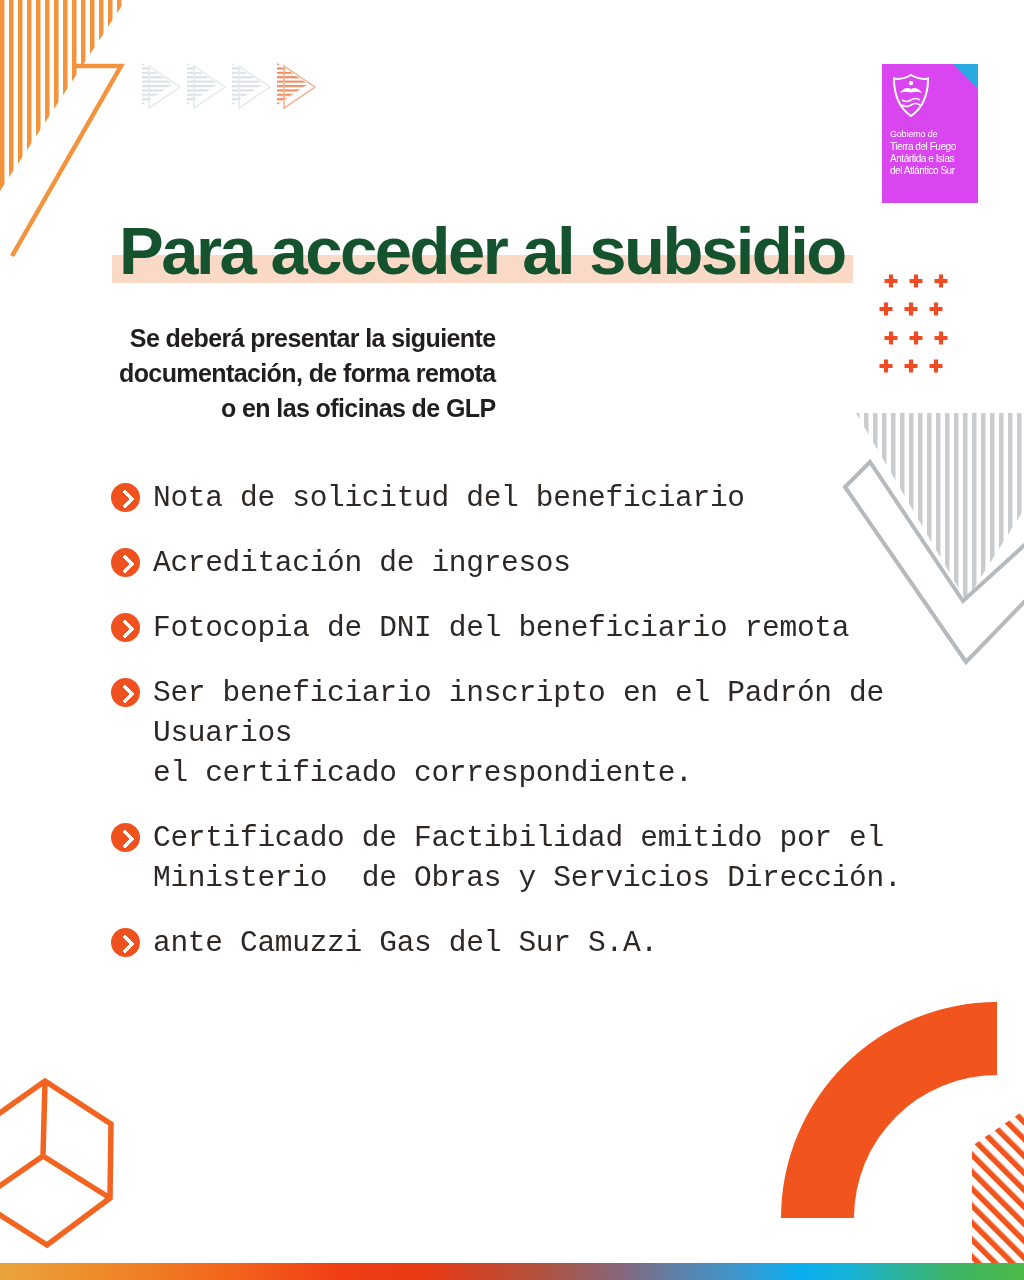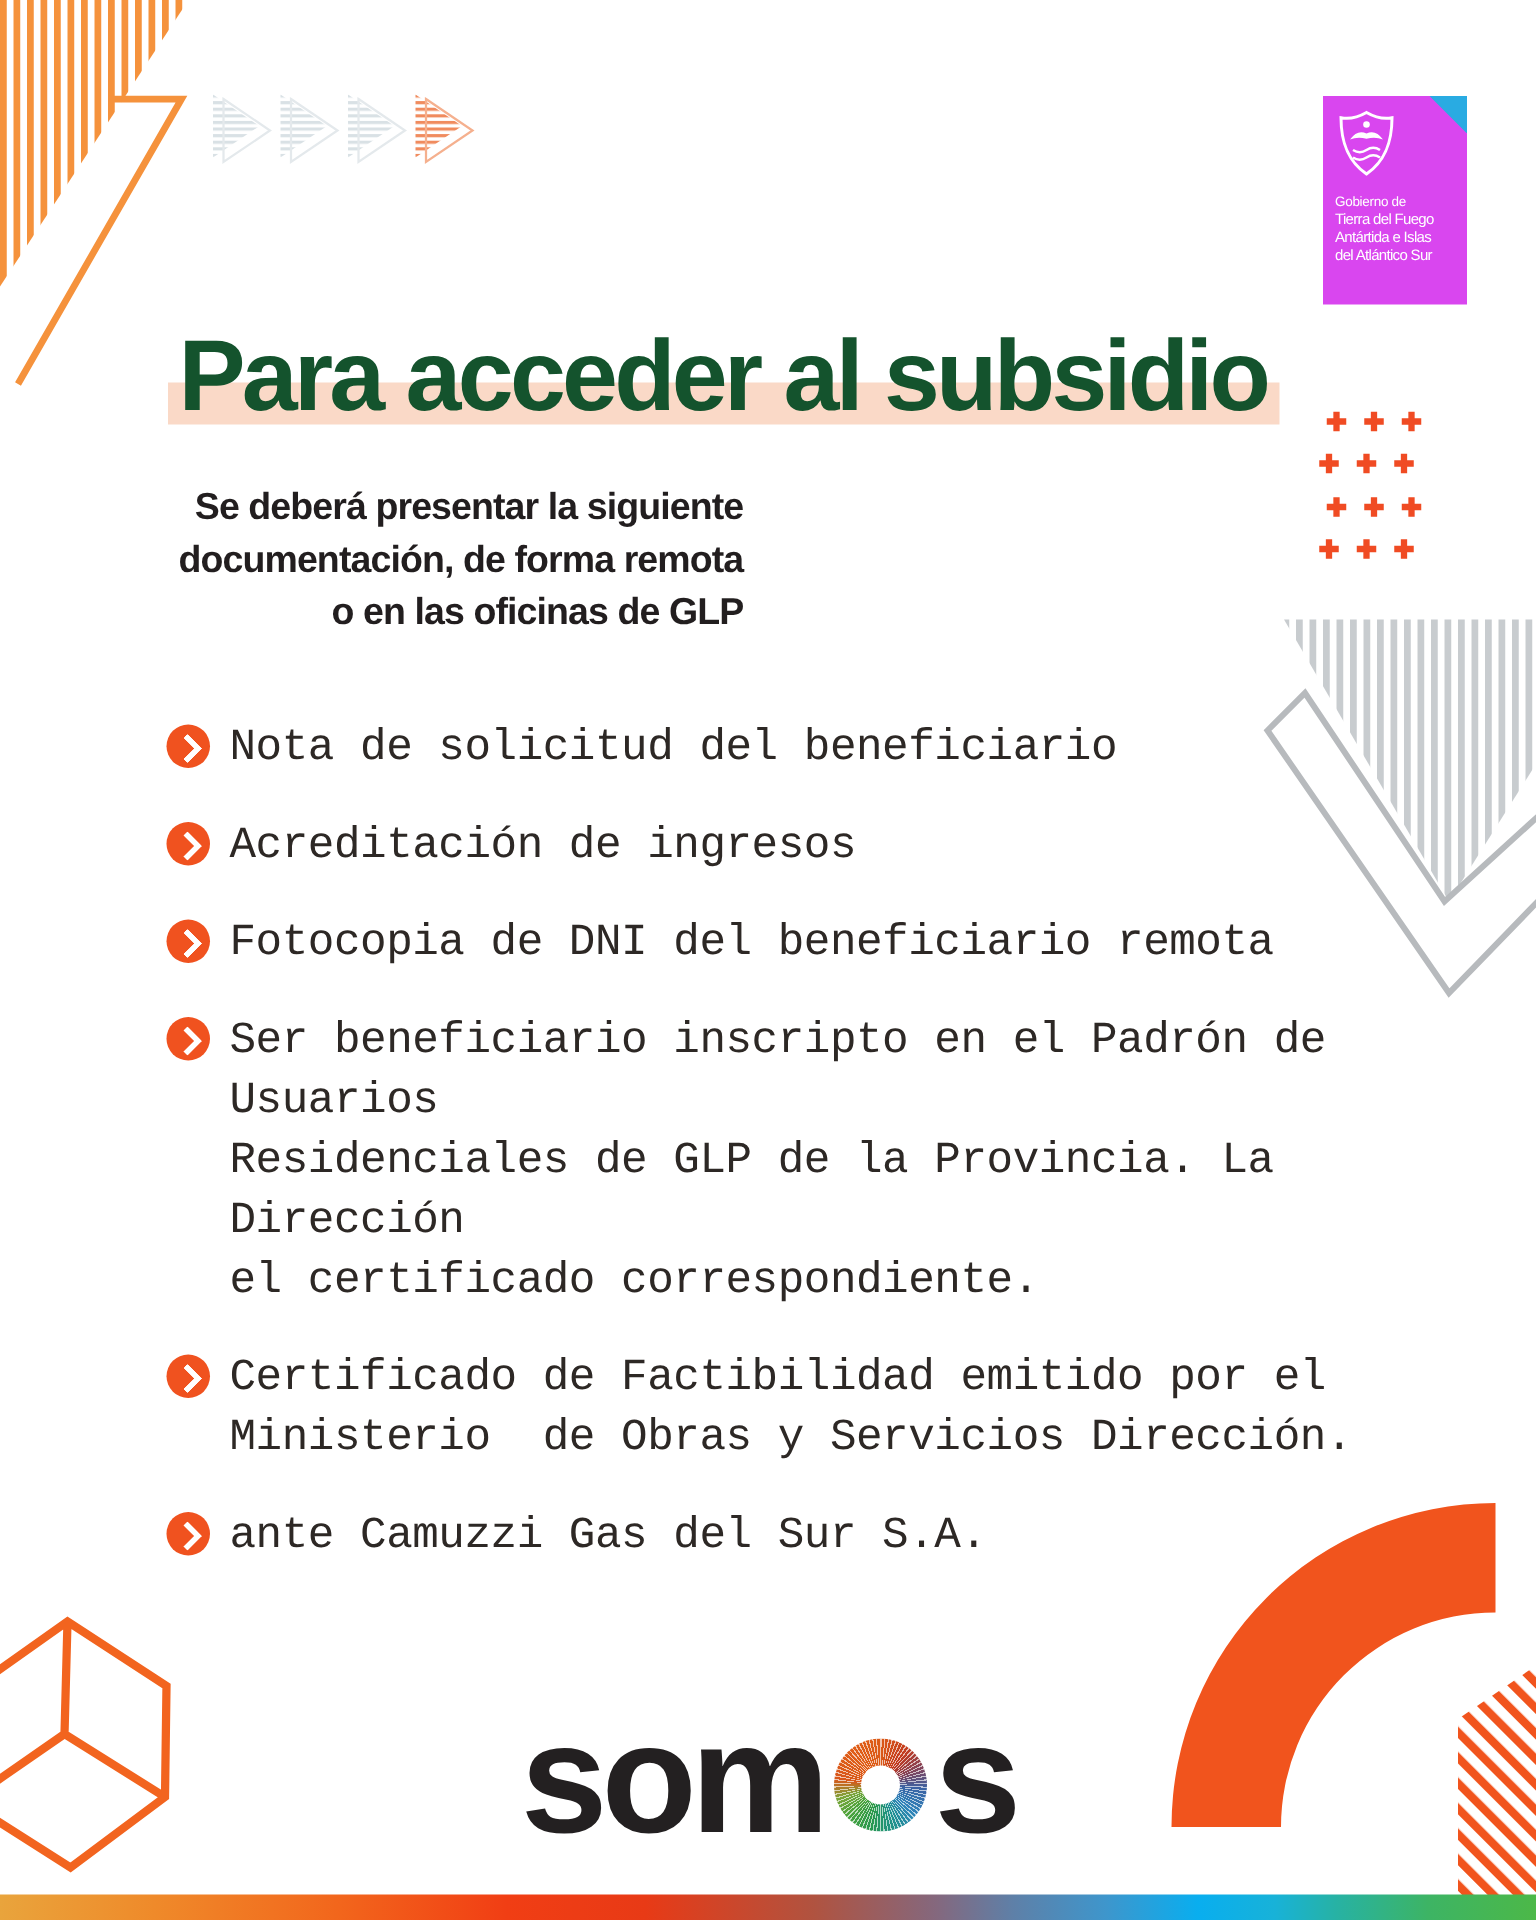--- a/index.html
+++ b/index.html
@@ -170,40 +170,34 @@
     <li class="req">
       <span class="bullet"></span>
       <span class="req-text">
         <span class="req-line">Fotocopia de DNI del beneficiario remota</span>
       </span>
     </li>
     <li class="req">
       <span class="bullet"></span>
       <span class="req-text">
         <span class="req-line">Ser beneficiario inscripto en el Padrón de Usuarios</span>
-        <span class="req-line">Residenciales de GLP de la Provincia. La Dirección</span>
         <span class="req-line">el certificado correspondiente.</span>
       </span>
     </li>
     <li class="req">
       <span class="bullet"></span>
       <span class="req-text">
         <span class="req-line">Certificado de Factibilidad emitido por el</span>
         <span class="req-line">Ministerio  de Obras y Servicios Dirección.</span>
       </span>
     </li>
     <li class="req">
       <span class="bullet"></span>
       <span class="req-text">
         <span class="req-line">ante Camuzzi Gas del Sur S.A.</span>
       </span>
     </li>
   </ul>
 
-  <div class="somos">
-    <span class="somos-word">som</span>
-    <span class="somos-ring"></span>
-    <span class="somos-word">s</span>
-  </div>
 
   <div class="rainbow"></div>
 
 </div>
 
 </body></html>

